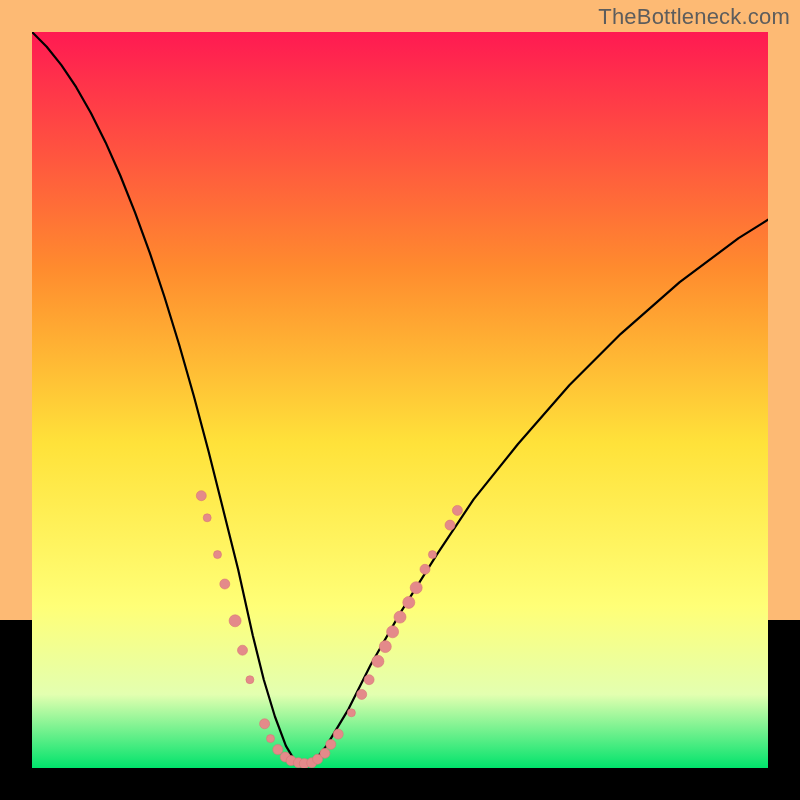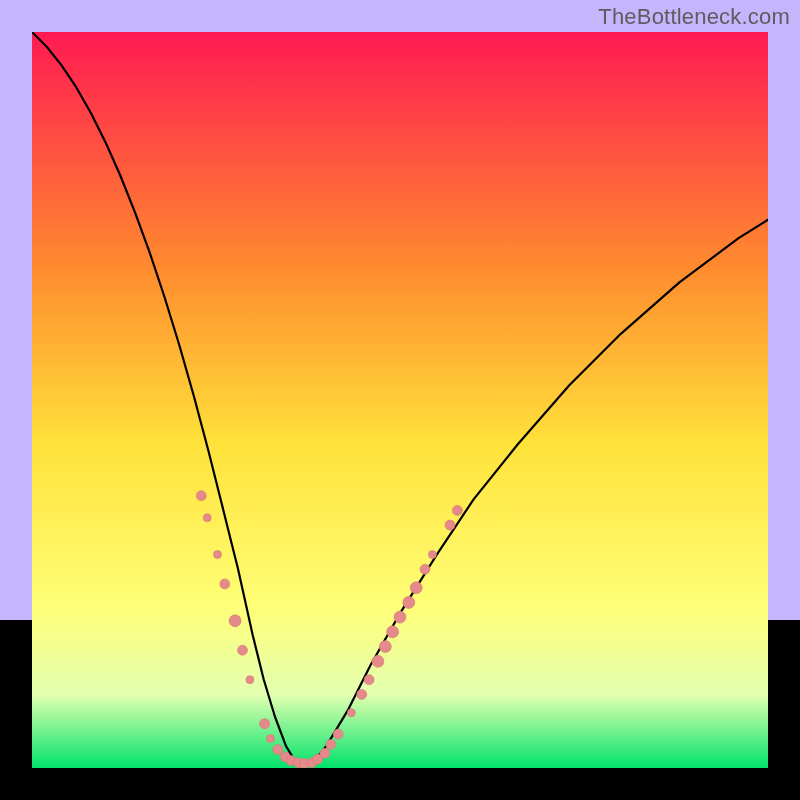--- a/index.html
+++ b/index.html
@@ -10,21 +10,21 @@
     overflow: hidden;
     background: #000;
     font-family: Arial, Helvetica, sans-serif;
   }
   .canvas {
     position: absolute;
     left: 0;
     top: 0;
     width: 800px;
     height: 620px;
-    background: #c4b5fd;
+    background: #fdba74;
   }
   .plot-area {
     position: absolute;
     left: 32px;
     top: 32px;
     width: 736px;
     height: 736px;
   }
   .watermark {
     position: absolute;

